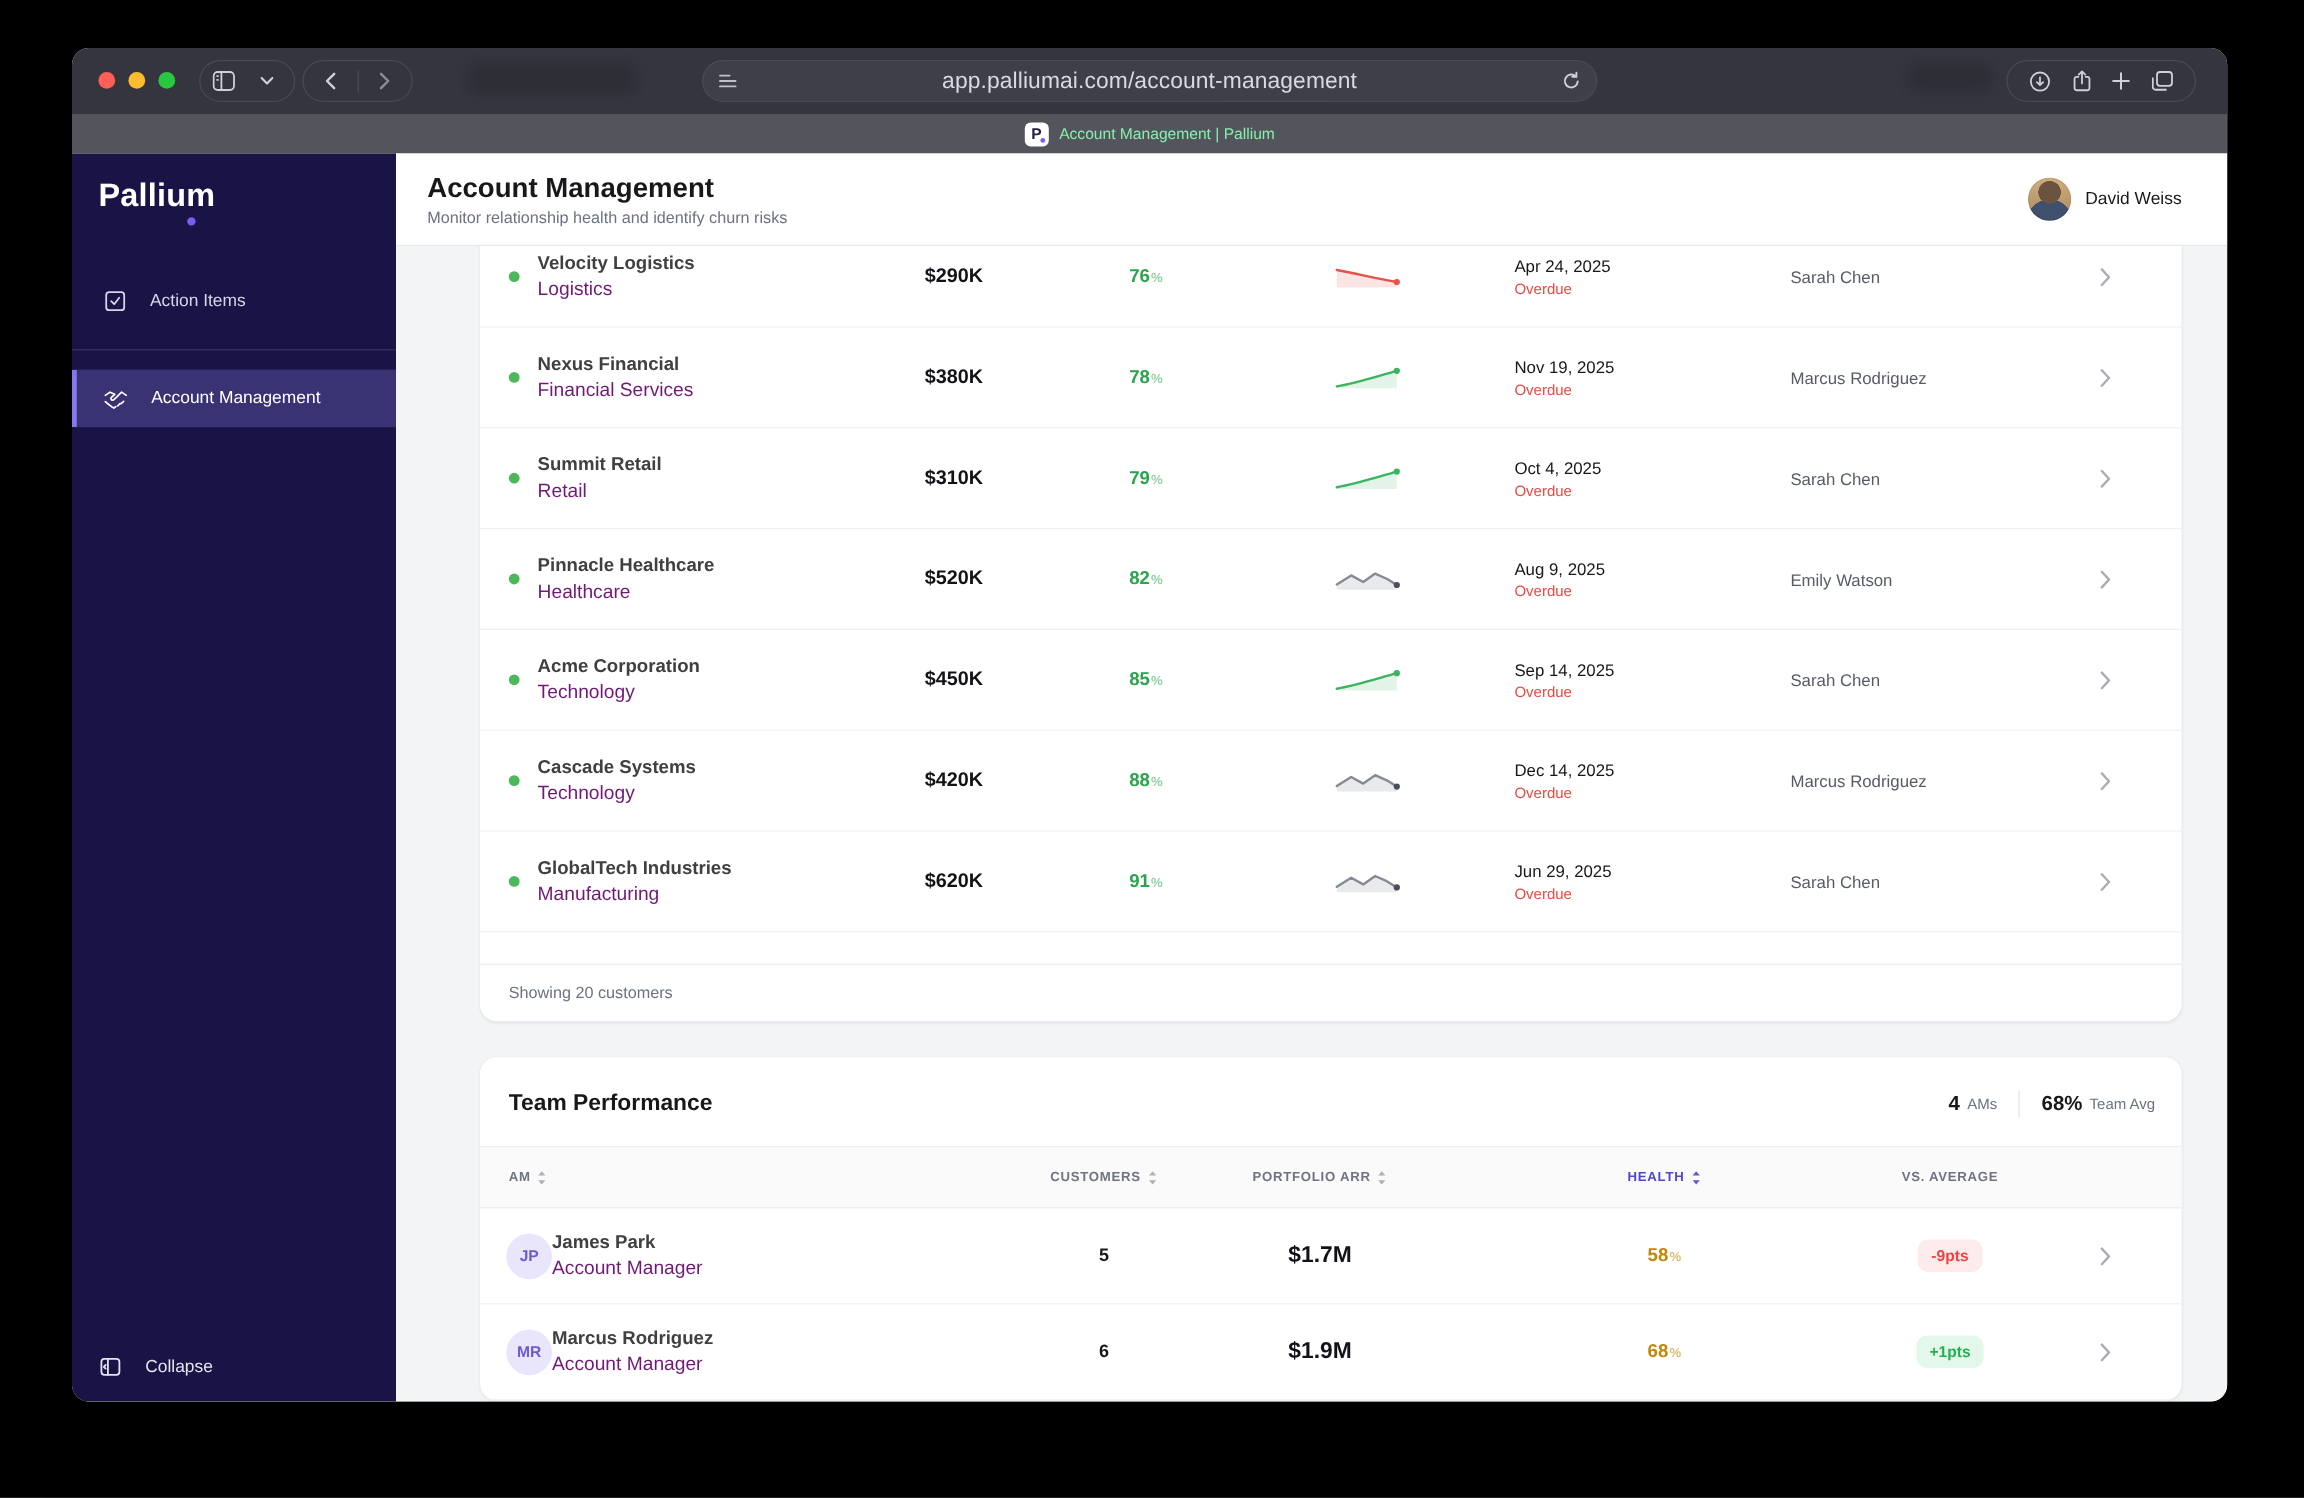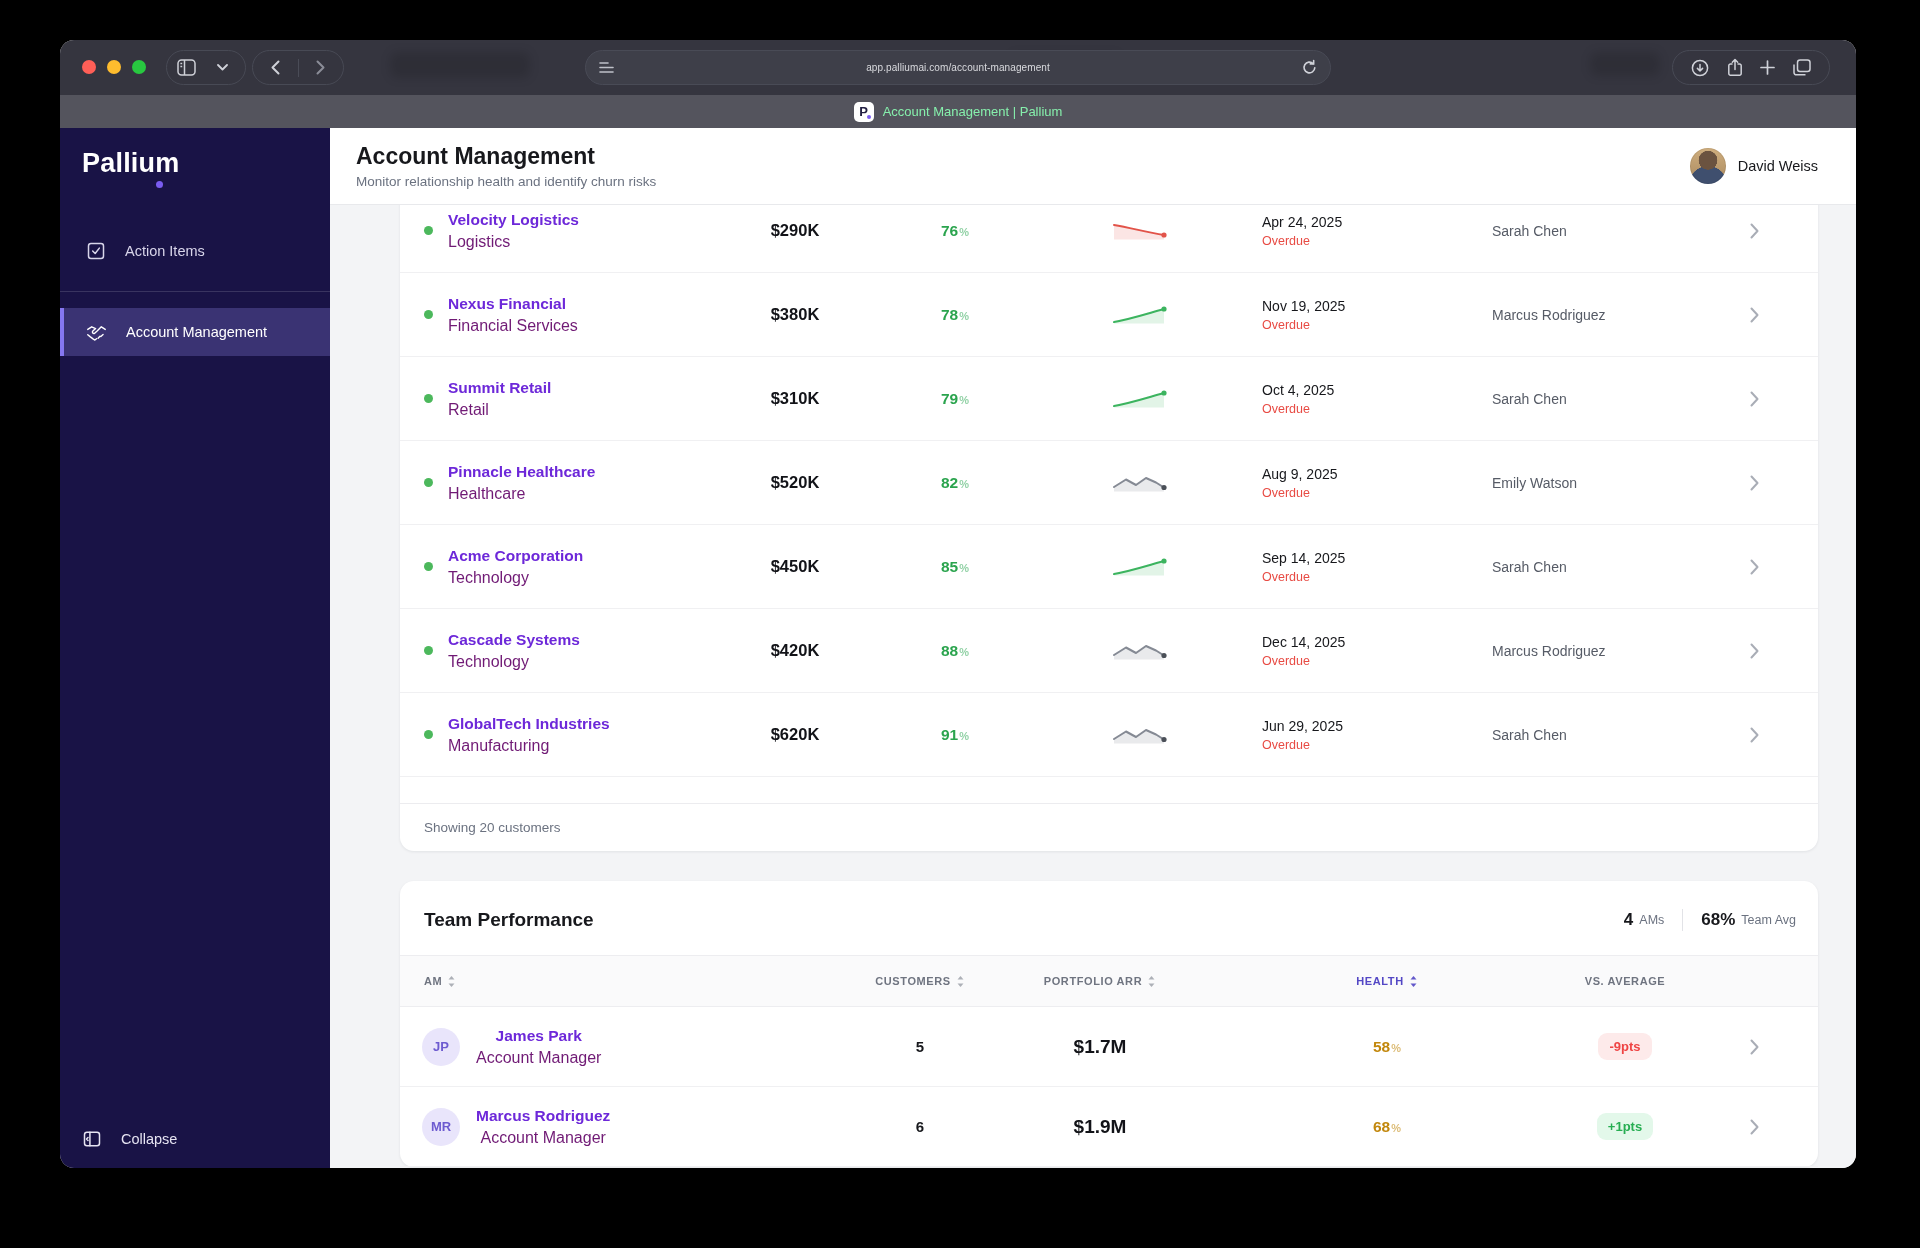--- a/index.html
+++ b/index.html
@@ -17,21 +17,21 @@
   .tl.red{ background:#ff5f57; } .tl.yellow{ background:#febc2e; } .tl.green{ background:#28c840; }
   .pill { position:absolute; top:10px; height:35px; border:1px solid #484a55; border-radius:18px;
           display:flex; align-items:center; color:#cfd1d8; }
   .pill .sep-v { width:1px; height:18px; background:#4a4c57; }
   .tb-btn { width:38px; height:35px; display:flex; align-items:center; justify-content:center; color:#cfd1d8; }
   .tb-btn.dim { color:#8b8d98; }
   .urlbar { position:absolute; top:10px; left:50%; transform:translateX(-50%); width:746px; height:35px;
             background:#3e3f49; border:1px solid #494b56; border-radius:18px;
             display:flex; align-items:center; }
   .urlbar .reader { position:absolute; left:13px; color:#bfc1c9; display:flex; }
-  .urlbar .url { flex:1; text-align:center; color:#d9dade; font-size:10px; letter-spacing:.1px; }
+  .urlbar .url { flex:1; text-align:center; color:#d9dade; font-size:19px; letter-spacing:.1px; }
   .urlbar .refresh { position:absolute; right:12px; color:#cfd1d8; display:flex; }
 
   .tabbar { height:33px; background:#54545d; display:flex; align-items:center; justify-content:center; gap:9px; }
   .favicon { width:20px; height:20px; background:#fff; border-radius:5px; position:relative;
              display:flex; align-items:center; justify-content:center;
              font-weight:800; font-size:13px; color:#232044; }
   .favicon i { position:absolute; right:3px; bottom:3px; width:4px; height:4px; border-radius:50%; background:#7a5cf0; }
   .tabtitle { color:#86efac; font-size:13px; font-weight:500; }
 
   
@@ -66,21 +66,21 @@
   .scroll { position:absolute; top:77px; left:0; right:0; bottom:0; overflow:hidden; padding:0 38px 0 70px; }
 
   .card { background:#fff; border-radius:14px; box-shadow:0 1px 3px rgba(16,24,40,.08); }
   .cust-card { margin-top:-16px; }
 
   
   .c-row { display:grid; grid-template-columns:340px 110px 210px 160px 220px 250px 1fr;
            align-items:center; height:84px; border-bottom:1px solid #f0f0f2; }
   .company { display:flex; align-items:center; gap:15px; padding-left:24px; }
   .gdot { width:9px; height:9px; border-radius:50%; background:#4cb85c; }
-  .cname { font-size:15.5px; font-weight:600; color:#6d28d9; }
+  .cname { font-size:15.5px; font-weight:600; color:#404040; }
   .cind { font-size:16px; color:#701a75; margin-top:4px; }
   .arr { text-align:center; font-size:16.5px; font-weight:700; color:#121318; }
   .health { text-align:center; }
   .hv { font-size:15.5px; font-weight:700; color:#2ba44e; }
   .pct { font-size:11px; font-weight:600; color:#93d2a7; margin-left:1px; }
   .sparkc { display:flex; justify-content:center; }
   .spark { width:58px; height:24px; }
   .spark use { display:none; }
   .spark.down .u-down { display:inline; } .spark.up .u-up { display:inline; } .spark.flat .u-flat { display:inline; }
   .spark.down { color:#e25349; } .spark.up { color:#3cb45f; } .spark.flat { color:#858a94; }
@@ -103,21 +103,21 @@
   .t-sep { width:1px; height:22px; background:#e2e3e7; margin:0 18px; }
   .t-cols { display:grid; grid-template-columns:455px 130px 230px 344px 132px 1fr; align-items:center;
             height:52px; background:#fafafb; border-top:1px solid #ededf0; border-bottom:1px solid #ededf0;
             font-size:11px; font-weight:700; letter-spacing:.6px; color:#6f7480; }
   .t-cols .col { text-align:center; display:flex; align-items:center; justify-content:center; gap:5px; }
   .t-cols .col.first { justify-content:flex-start; padding-left:24px; }
   .t-cols .col.health-col { color:#5347c5; }
   .sort { opacity:.55; }
   .t-row { display:grid; grid-template-columns:455px 130px 230px 344px 132px 1fr; align-items:center;
            height:80px; border-bottom:1px solid #f0f0f2; }
-  .am { display:flex; align-items:center; gap:16px; padding-left:22px;text-align:center; }
+  .am { display:flex; align-items:center; padding-left:22px; }
   .am-avatar { width:38px; height:38px; border-radius:50%; background:#e9e5fb; color:#6d5bd0;
                font-size:13px; font-weight:700; display:flex; align-items:center; justify-content:center; }
   .t-count { text-align:center; font-size:15px; font-weight:600; color:#17181c; }
   .t-arr { text-align:center; font-size:19px; font-weight:700; color:#121318; }
   .t-health { text-align:center; }
   .thv { font-size:15.5px; font-weight:700; color:#c2870c; }
   .tpct { font-size:11px; font-weight:600; color:#ddbd79; margin-left:1px; }
   .badgec { text-align:center; }
   .badge { display:inline-block; padding:6px 11px; border-radius:9px; font-size:13px; font-weight:600; }
   .badge.neg { background:#fdeaea; color:#ef4444; }

